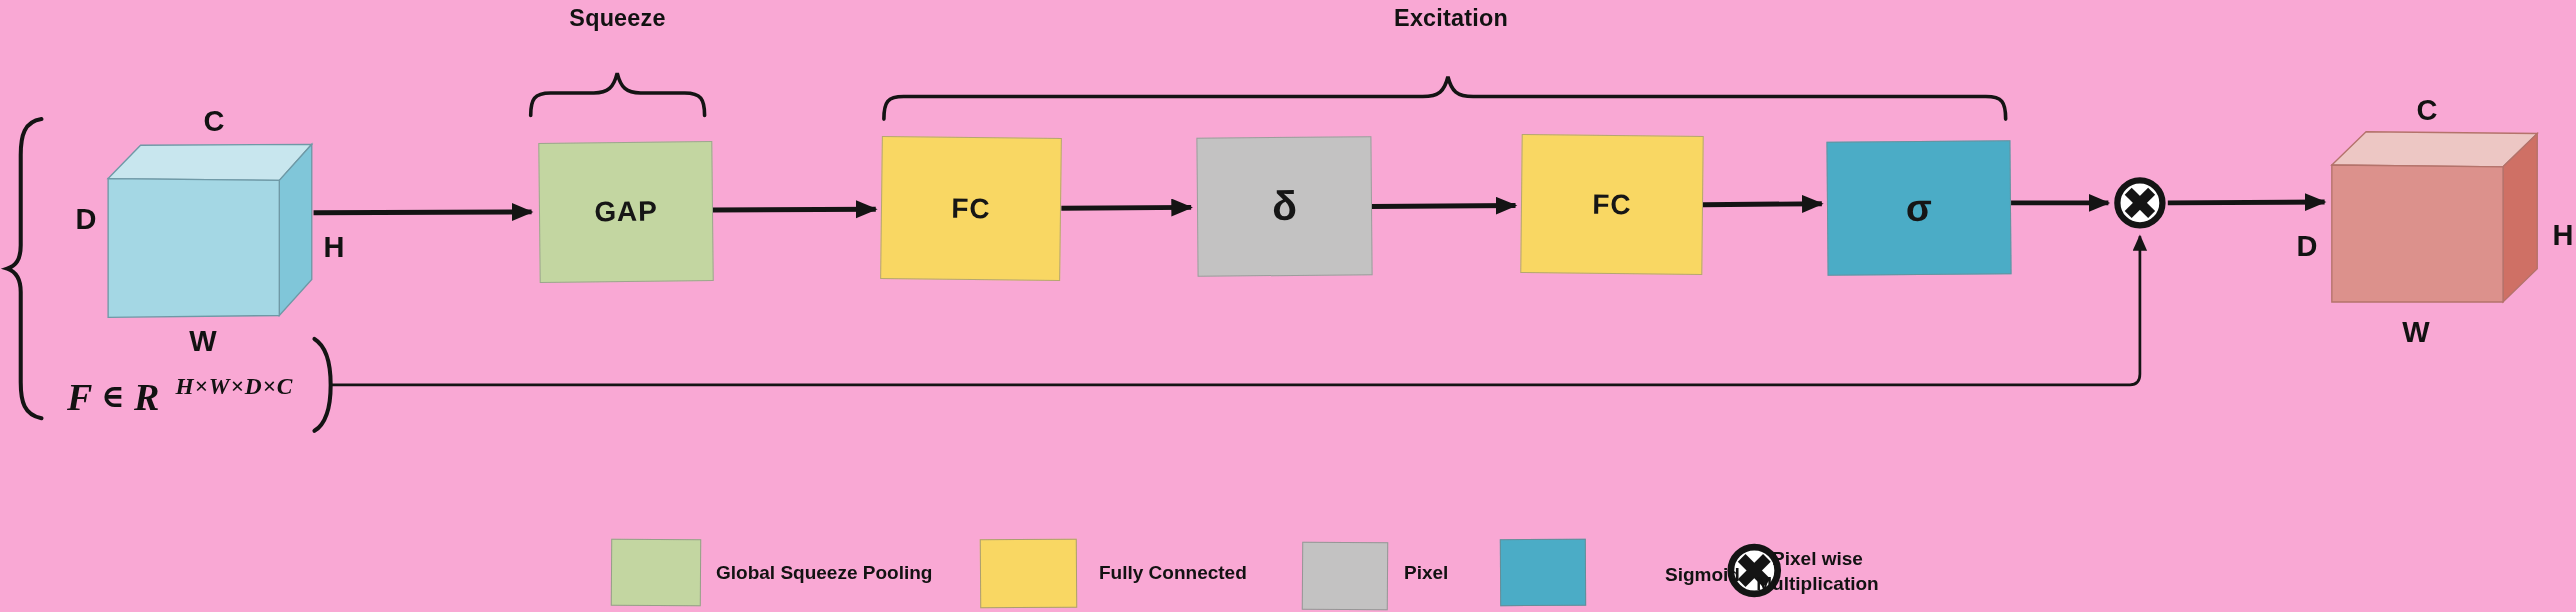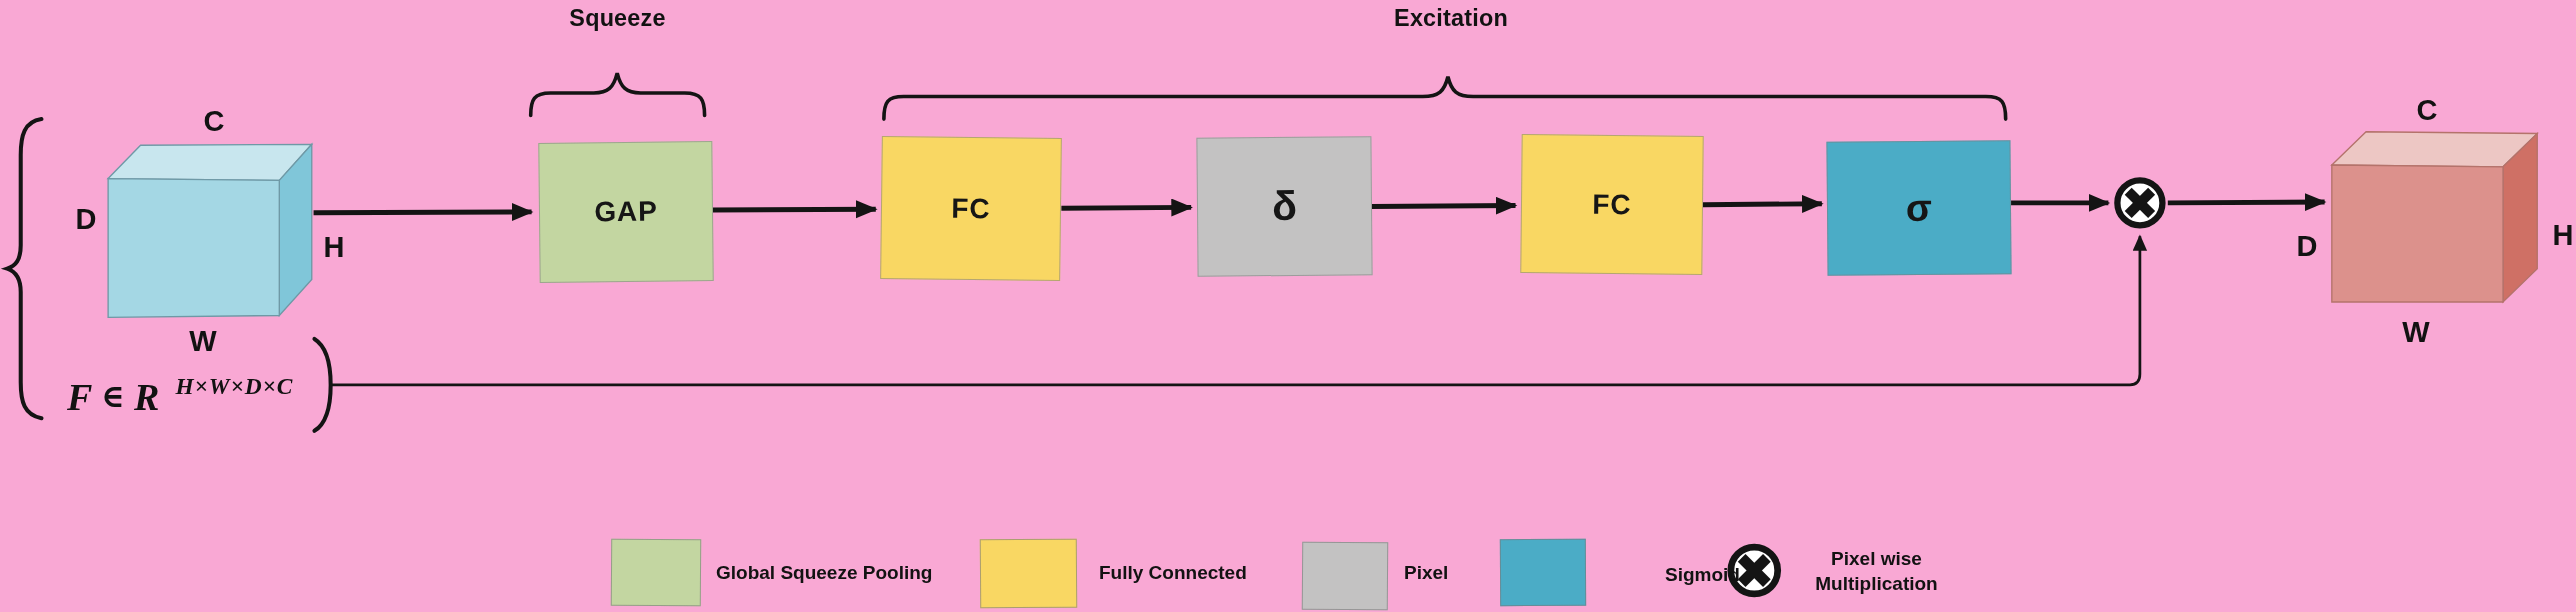--- a/index.html
+++ b/index.html
@@ -133,19 +133,19 @@
 
   <div class="abs legend-swatch" style="left: 980px; top: 539px; width: 95px; height: 67px; transform: rotate(-0.4deg); background: rgb(249, 215, 99);"></div>
   <div class="abs legend-label" style="left:1099px;top:562px;">Fully Connected</div>
 
   <div class="abs legend-swatch" style="left: 1302px; top: 542px; width: 84px; height: 66px; transform: rotate(0.4deg); background: rgb(195, 194, 194);"></div>
   <div class="abs legend-label" style="left:1404px;top:562px;">Pixel</div>
 
   <div class="abs legend-swatch" style="left: 1500px; top: 539px; width: 84px; height: 65px; transform: rotate(-0.3deg); background: rgb(75, 172, 198);"></div>
   <div class="abs legend-label" style="left:1617px;top:564px;margin-left:48px;">Sigmoid</div>
 
-  <div class="abs legend-label-2line" style="left:1811px;top:546px;width:131px;">
+  <div class="abs legend-label-2line" style="left:1752px;top:546px;width:131px;">
     <div>Pixel wise</div>
     <div>Multiplication</div>
   </div>
 
 </div>
 
 
 </body></html>

